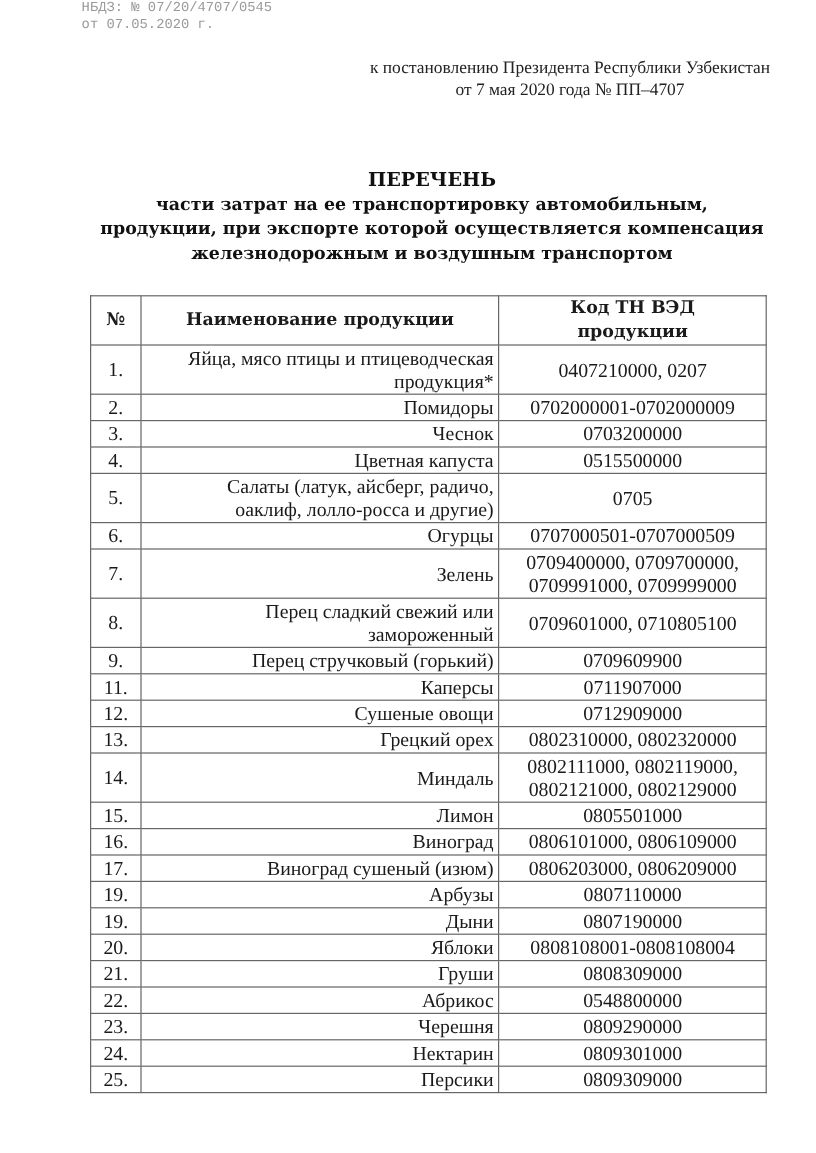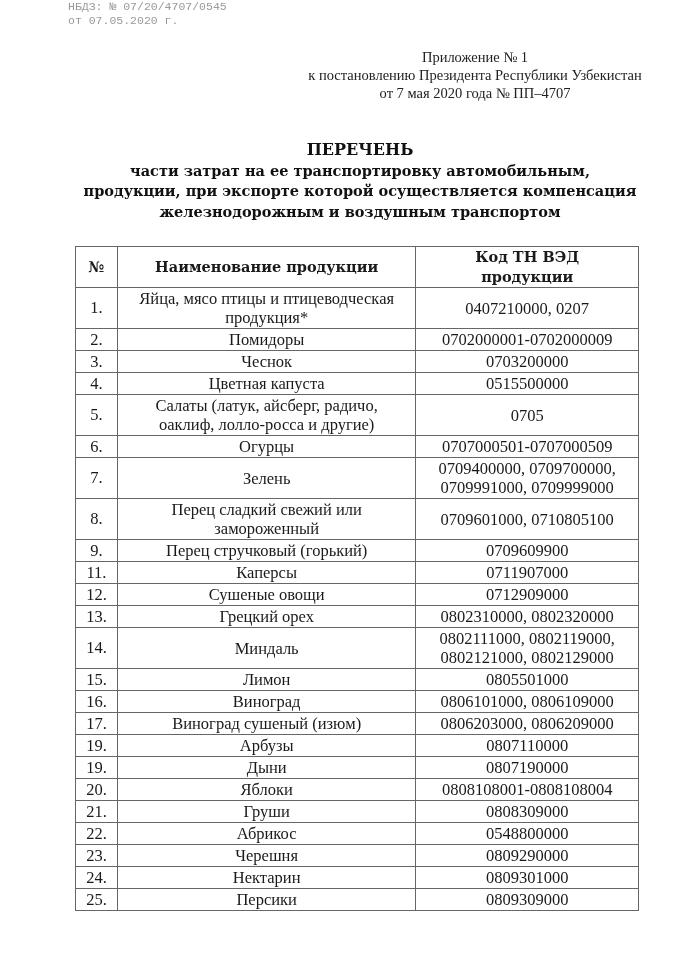--- a/index.html
+++ b/index.html
@@ -8,35 +8,34 @@
   .appendix { position: absolute; left: 270px; width: 410px; top: 48px; text-align: center; font-family: "Liberation Serif", serif; font-size: 14.5px; line-height: 18px; color: #222; }
   .title-block { position: absolute; left: 60px; width: 600px; top: 140px; text-align: center; font-family: "DejaVu Serif", serif; font-weight: bold; font-size: 14.5px; line-height: 20.5px; color: #111; }
   .title-block .main { font-size: 16px; }
   table.list { position: absolute; left: 75px; top: 246px; width: 564px; border-collapse: collapse; font-family: "Liberation Serif", serif; font-size: 16.5px; color: #1a1a1a; }
   table.list th, table.list td { border: 1px solid #666; padding: 0 4px; vertical-align: middle; }
   table.list th { font-family: "DejaVu Serif", serif; font-weight: bold; font-size: 14.5px; line-height: 20px; height: 40px; text-align: center; }
   col.c-num { width: 42px; }
   col.c-name { width: 299px; }
   col.c-code { width: 223px; }
   td.num { text-align: center; }
-  td.name { text-align: center; line-height: 19px; }
+  td.name { text-align: right; line-height: 19px; }
   td.code { text-align: center; line-height: 19px; }
   tr.r1 td { height: 21px; }
   tr.r2 td { height: 40px; }
 </style>
 </head>
 <body>
 
 <div class="stamp">
   <div>НБДЗ: № 07/20/4707/0545</div>
   <div>от 07.05.2020 г.</div>
 </div>
 
 <div class="appendix">
-  <div>Приложение № 1</div>
   <div>к постановлению Президента Республики Узбекистан</div>
   <div>от 7 мая 2020 года № ПП–4707</div>
 </div>
 
 <div class="title-block">
   <div class="main">ПЕРЕЧЕНЬ</div>
   <div>части затрат на ее транспортировку автомобильным,</div>
   <div>продукции, при экспорте которой осуществляется компенсация</div>
   <div>железнодорожным и воздушным транспортом</div>
 </div>

